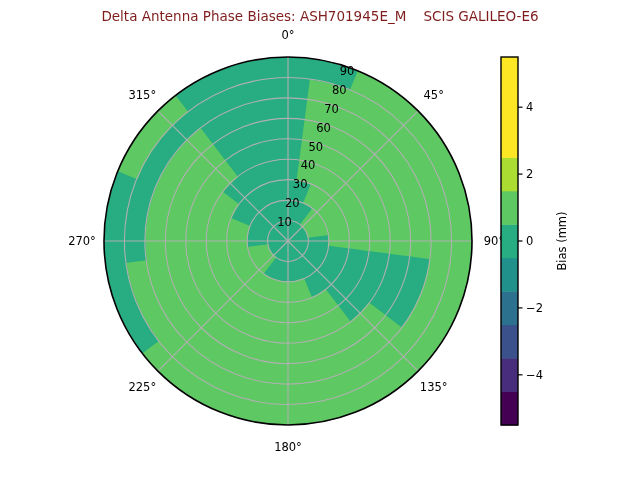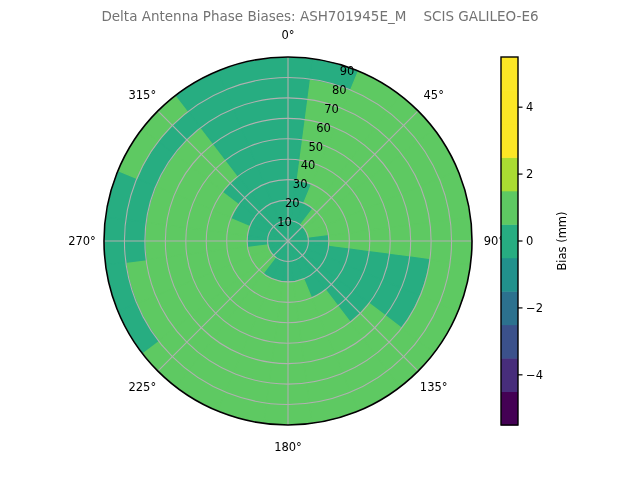--- a/index.html
+++ b/index.html
@@ -15,21 +15,21 @@
     font-family: "DejaVu Sans", sans-serif;
     overflow: hidden;
   }
   #title {
     position: absolute;
     left: 0;
     top: 8px;
     width: 640px;
     text-align: center;
     font-size: 13.5px;
-    color: #737373;
+    color: #7f1d1d;
     white-space: pre;
   }
   #polar-axes {
     position: absolute;
     left: 0;
     top: 0;
     width: 640px;
     height: 480px;
   }
   .tick-label {

